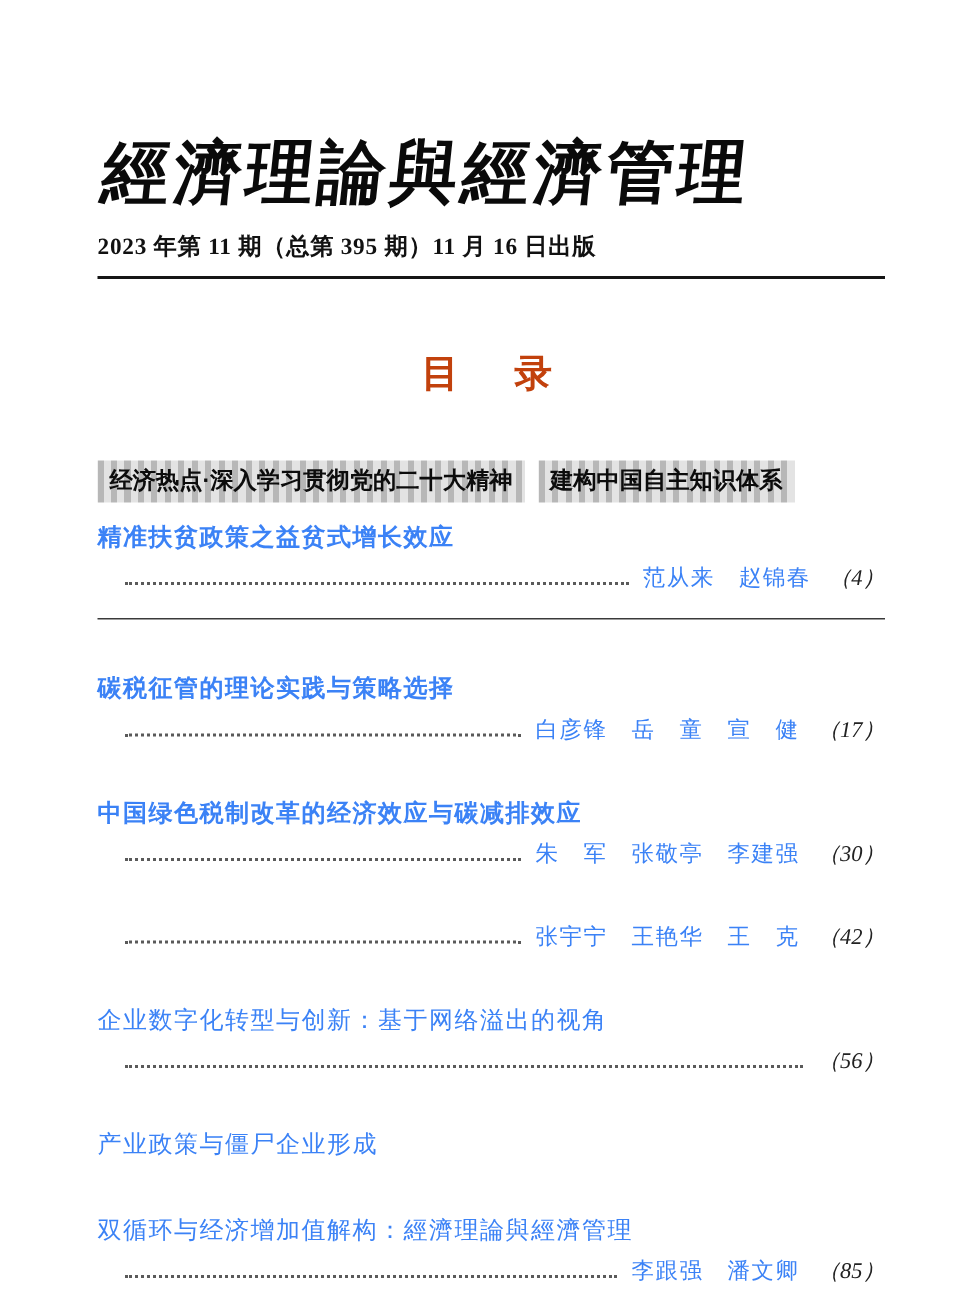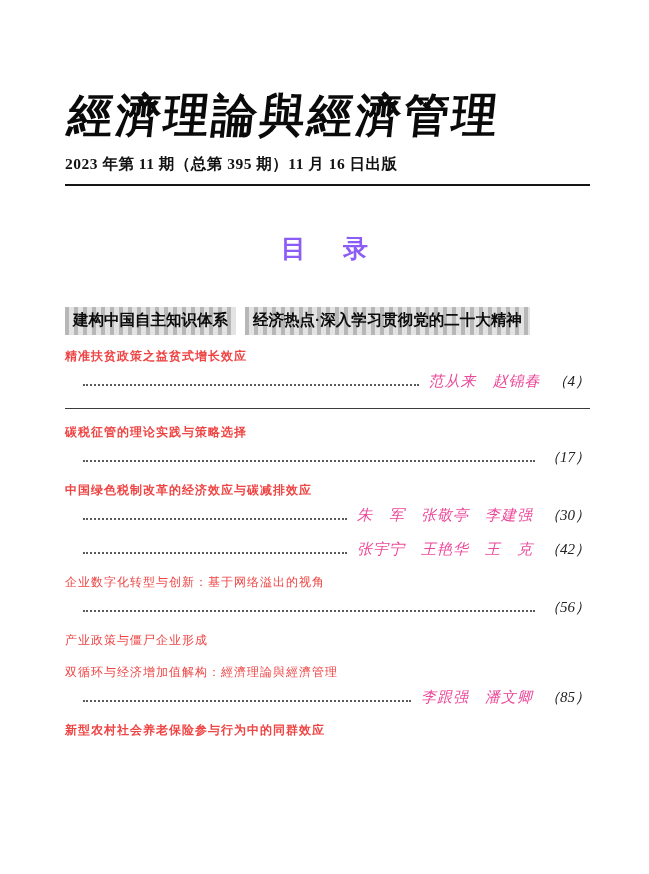--- a/index.html
+++ b/index.html
@@ -35,43 +35,43 @@
   }
   .masthead-rule { border-top:2px solid #151515; margin-top:9px; }
 
   
   .toc-heading {
     text-align:center;
     font-size:25px; font-weight:bold;
     letter-spacing:6px;
     margin-top:46px;
     font-family:"Liberation Sans", sans-serif;
-    color:#8b5cf6;
+    color:#c2410c;
   }
 
   
   .banner { display:flex; gap:9px; margin-top:42px; }
   .banner-seg {
     background:repeating-linear-gradient(90deg,
       #b7b7b7 0px, #b7b7b7 4px,
       #e3e3e3 4px, #e3e3e3 9px);
     padding:3px 8px 4px 8px;
     font-family:"Liberation Sans", sans-serif;
     font-weight:bold; font-size:15.5px;
     color:#0c0c0c;
     white-space:nowrap;
   }
 
   
   .entries { margin-top:13px; }
-  .entry { margin-top:15px; }
+  .entry { margin-top:36px; }
   .entry:first-child { margin-top:12px; }
   .entry-title {
-    font-size:12px;
-    color:#ef4444;
+    font-size:16px;
+    color:#3b82f6;
     letter-spacing:1px;
     white-space:nowrap;
   }
   .entry.bold .entry-title {
     font-family:"Liberation Sans", sans-serif;
     font-weight:bold;
   }
   .entry.regular .entry-title {
     font-family:"Liberation Serif", serif;
     font-weight:normal;
@@ -80,25 +80,24 @@
     display:flex; align-items:flex-end;
     margin-left:18px; margin-top:7px;
     font-size:15px;
   }
   .dots {
     flex:1 1 auto;
     border-bottom:2px dotted #5a5a5a;
     margin-bottom:5px; margin-right:10px;
   }
   .authors {
-    font-style:italic;
     letter-spacing:1px;
     margin-right:12px;
     white-space:nowrap;
-    color:#ec4899;
+    color:#3b82f6;
   }
   .pageno { font-style:italic; white-space:nowrap; color:#222; }
 
   .section-divider { border-top:1.5px solid #3a3a3a; margin-top:17px; }
 </style>
 </head>
 <body>
 
 <div class="page">
   <div class="content">
@@ -108,41 +107,42 @@
       <div class="issue-row">
         <span>2023 年第 11 期（总第 395 期）</span>
         <span>11 月 16 日出版</span>
       </div>
       <div class="masthead-rule"></div>
     </div>
 
     <div class="toc-heading">目　录</div>
 
     <div class="banner">
+      <span class="banner-seg">经济热点·深入学习贯彻党的二十大精神</span>
       <span class="banner-seg">建构中国自主知识体系</span>
-      <span class="banner-seg">经济热点·深入学习贯彻党的二十大精神</span>
     </div>
 
     <div class="entries">
 
       <div class="entry bold">
         <div class="entry-title">精准扶贫政策之益贫式增长效应</div>
         <div class="entry-leader">
           <span class="dots"></span>
           <span class="authors">范从来　赵锦春</span>
           <span class="pageno">（4）</span>
         </div>
       </div>
 
       <div class="section-divider"></div>
 
       <div class="entry bold">
         <div class="entry-title">碳税征管的理论实践与策略选择</div>
         <div class="entry-leader">
           <span class="dots"></span>
+          <span class="authors">白彦锋　岳　童　宣　健</span>
           <span class="pageno">（17）</span>
         </div>
       </div>
 
       <div class="entry bold">
         <div class="entry-title">中国绿色税制改革的经济效应与碳减排效应</div>
         <div class="entry-leader">
           <span class="dots"></span>
           <span class="authors">朱　军　张敬亭　李建强</span>
           <span class="pageno">（30）</span>

